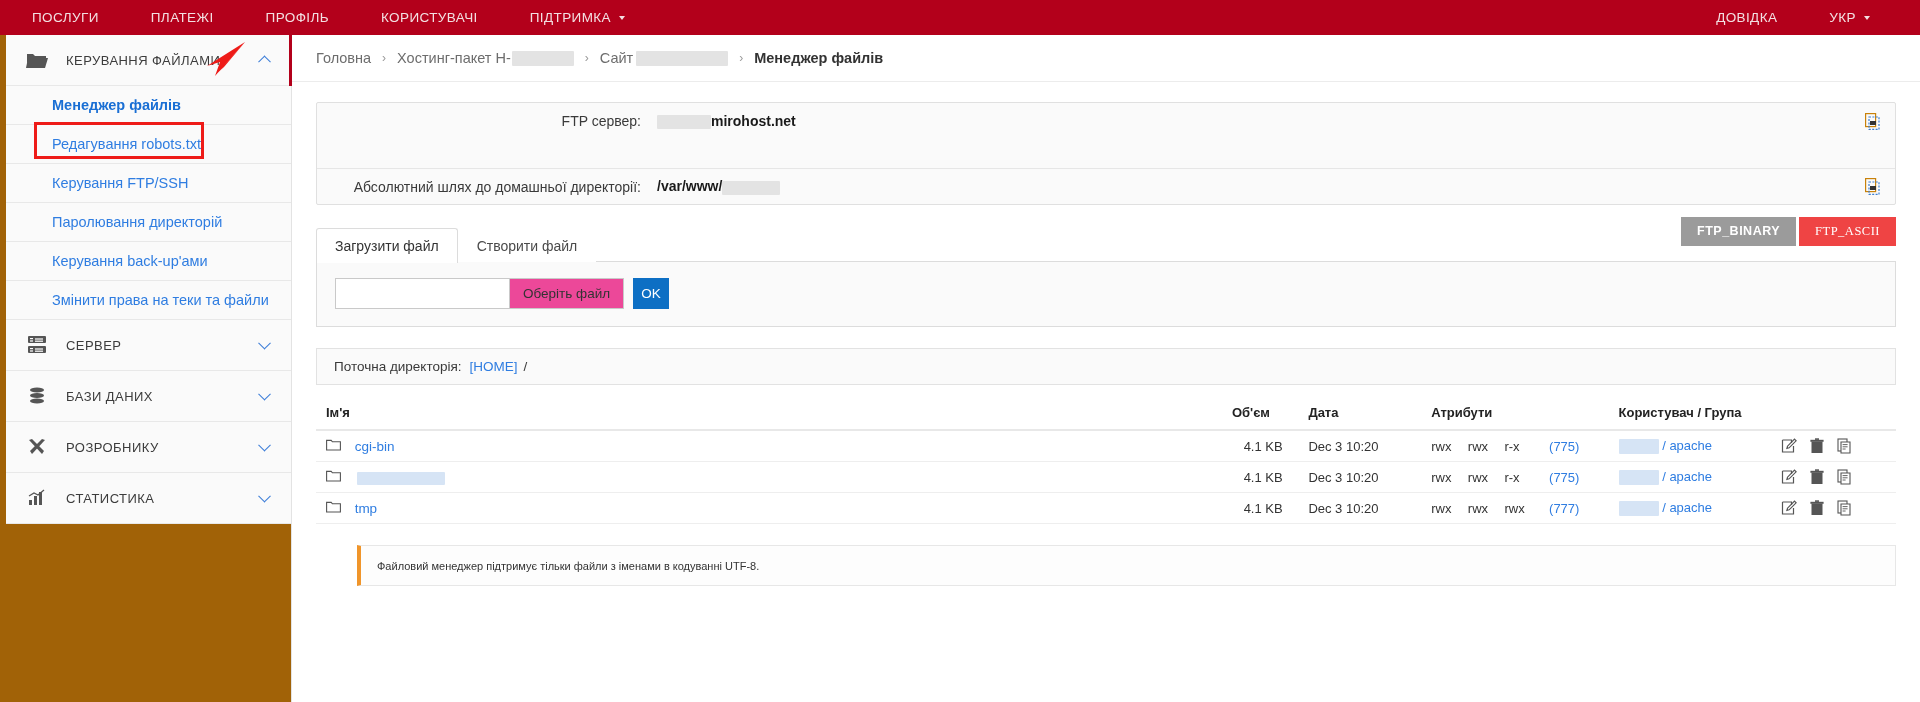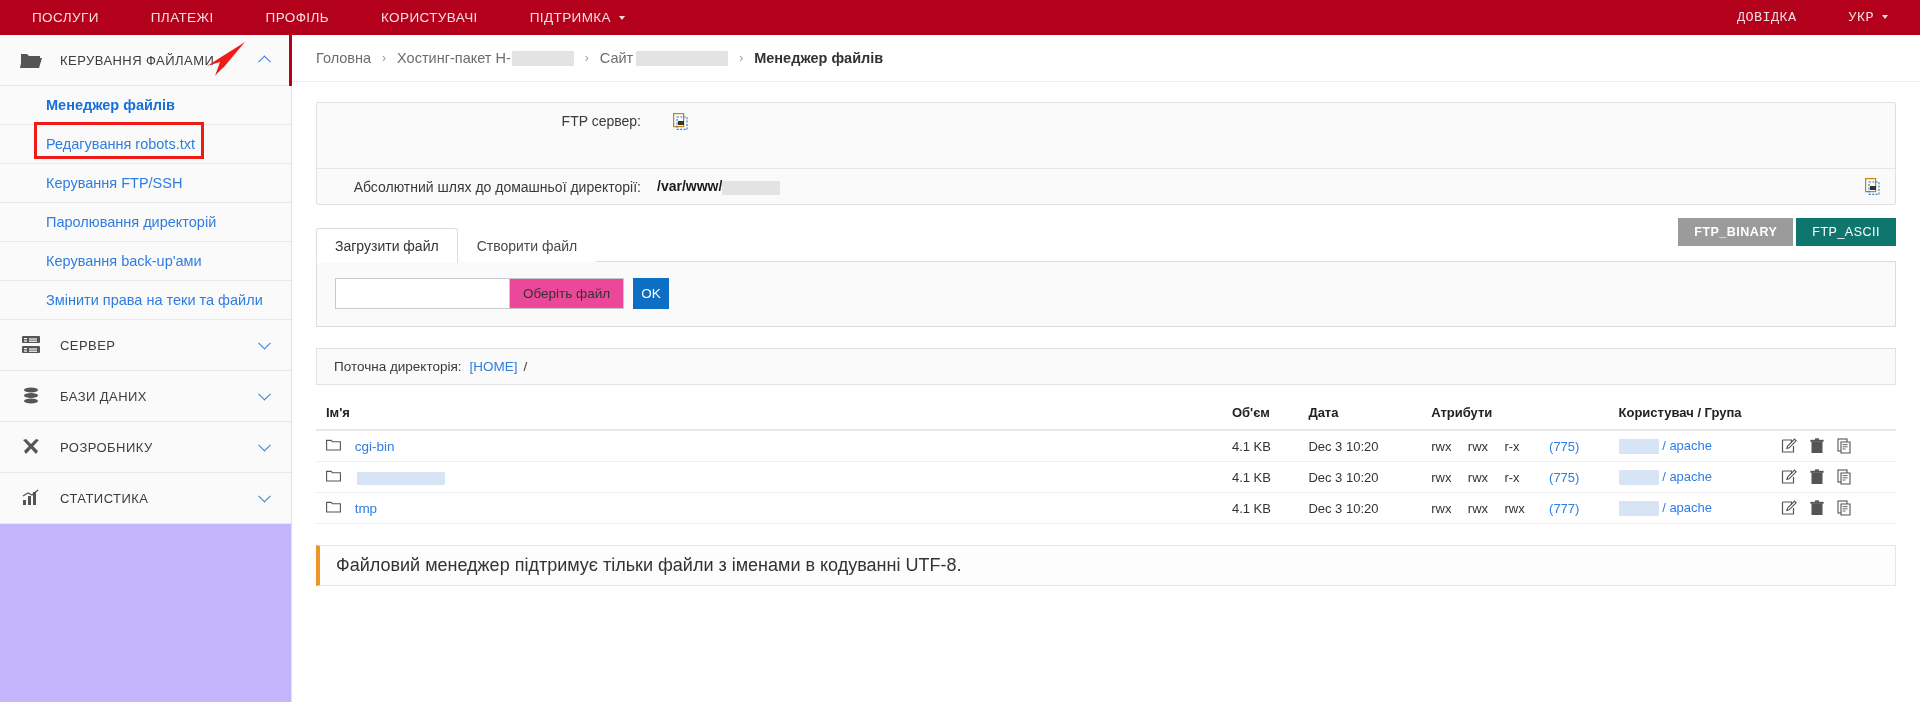--- a/index.html
+++ b/index.html
@@ -12,37 +12,38 @@
   }
   
   .topbar {
     position: absolute; top: 0; left: 0;
     width: 1920px; height: 35px;
     background: #b3001b;
     display: flex; align-items: center;
     color: #ffffff;
   }
   .topbar .nav-left { display: flex; align-items: center; padding-left: 6px; }
-  .topbar .nav-right { margin-left: auto; display: flex; align-items: flex-end; padding-right: 6px; font-family: Liberation Mono, monospace; }
+  .topbar .nav-right { margin-left: auto; display: flex; align-items: flex-end; padding-right: 24px; }
   .topnav-item {
     color: #f3dfe2; font-size: 13.5px; letter-spacing: .4px;
     padding: 0 26px; line-height: 35px; cursor: pointer;
     white-space: nowrap;
   }
   .topnav-item.caretted::after {
     content: ""; display: inline-block; margin-left: 8px;
     border-left: 3.5px solid transparent; border-right: 3.5px solid transparent;
     border-top: 4px solid #f3dfe2; vertical-align: middle;
   }
   
   .sidebar {
     position: absolute; top: 35px; left: 0;
     width: 292px; height: 667px;
-    background: #c4b5fd;
+    background: #a16207;
     border-right: 1px solid #e3e3e3;
+    padding-left: 6px;
   }
   .sb-group, .sb-sub {
     position: relative;
     border-bottom: 1px solid #e8e8e8;
     display: flex; align-items: center;
     cursor: pointer;
   }
   .sb-group { height: 51px; padding-left: 16px; background: #fafafa; }
   .sb-group .sb-icon {
     width: 30px; height: 22px; flex: 0 0 30px;
@@ -119,21 +120,21 @@
     border-top: 1px solid #dcdcdc; color: #333;
     border-top-left-radius: 3px; border-top-right-radius: 3px;
   }
   .tabs-fill { flex: 1; border-bottom: 1px solid #dcdcdc; height: 100%; }
   .ftp-btns { display: flex; position: absolute; right: 0; bottom: 16px; }
   .ftp-btn {
     font-size: 12.5px; color: #fff; padding: 7px 16px;
     letter-spacing: .5px; cursor: pointer;
   }
   .ftp-btn.binary { background: #9b9b9b; font-weight: bold; margin-right: 3px; }
-  .ftp-btn.ascii { background: #0f766e; }
+  .ftp-btn.ascii { background: #ef4444; font-family: Liberation Serif, serif; }
   .tab-panel {
     border: 1px solid #dcdcdc; border-top: none;
     background: #fafafa; padding: 16px 0 17px 0;
   }
   .upload-form { display: flex; padding-left: 18px; }
   .upl-input {
     width: 174px; height: 31px; background: #fff;
     border: 1px solid #c9c9c9; border-right: none;
   }
   .upl-choose {
@@ -158,36 +159,36 @@
   .ftable { margin-top: 20px; width: 100%; border-collapse: collapse; }
   .ftable thead th {
     font-size: 13px; color: #222; font-weight: bold; text-align: left;
     padding: 0 0 9px 0; border-bottom: 2px solid #e8e8e8;
   }
   .ftable tbody td {
     font-size: 13px; color: #333; padding: 7px 0;
     border-bottom: 1px solid #eeeeee; vertical-align: middle;
   }
   .col-name { width: 880px; padding-left: 10px !important; }
-  .col-size { width: 60px; text-align: left; }
+  .col-size { width: 60px; text-align: center; }
   .col-date { width: 118px; padding-left: 14px !important; }
   .col-attr { width: 180px; padding-left: 14px !important; }
   .col-owner { width: 170px; padding-left: 14px !important; }
   .col-act  { width: 110px; }
   .fname { color: #2f7de1; cursor: pointer; margin-left: 10px; font-size: 13.5px; }
   .perm { display: inline-block; width: 33px; color: #333; }
   .perm-oct { color: #2f7de1; margin-left: 8px; cursor: pointer; }
   .owner-group { color: #2f7de1; cursor: pointer; }
   .actions { display: flex; gap: 13px; align-items: center; }
   .act-ico { cursor: pointer; display: inline-flex; }
   
   .notice {
     margin-top: 21px; border: 1px solid #e7e7e7; border-left: 4px solid #f0952a;
     background: #fdfdfd; height: 41px; display: flex; align-items: center;
-    padding-left: 16px; font-size: 18px; color: #333;
+    padding-left: 16px; font-size: 11px; color: #333; margin-left: 41px;
   }
 </style>
 </head>
 <body>
 
 <div class="topbar">
   <div class="nav-left">
     <div class="topnav-item">ПОСЛУГИ</div>
     <div class="topnav-item">ПЛАТЕЖІ</div>
     <div class="topnav-item">ПРОФІЛЬ</div>
@@ -306,20 +307,21 @@
     <span class="bc-item"><span>Сайт</span><span class="redact" style="width:92px;height:15px;margin-left:3px;"></span></span>
     <span class="bc-sep">›</span>
     <span class="bc-item current">Менеджер файлів</span>
   </div>
 
   <div class="content">
 
     <div class="info-table">
       <div class="info-row">
         <div class="info-label">FTP сервер:</div>
+        <div class="info-value"><span class="redact" style="width:54px;height:14px;"></span><span>mirohost.net</span></div>
         <div class="info-copy">
           <svg width="15" height="17" viewBox="0 0 15 17">
               <rect x="0.6" y="0.6" width="10" height="13" fill="none" stroke="#c9820a" stroke-width="1.2"></rect>
               <rect x="4" y="4" width="10" height="12.4" fill="none" stroke="#3d7fd0" stroke-width="1.2" stroke-dasharray="2 1.4"></rect>
               <path d="M5 8h6v4H5z" fill="#333"></path>
             </svg>
         </div>
       </div>
       <div class="info-row">
         <div class="info-label">Абсолютний шлях до домашньої директорії:</div>

